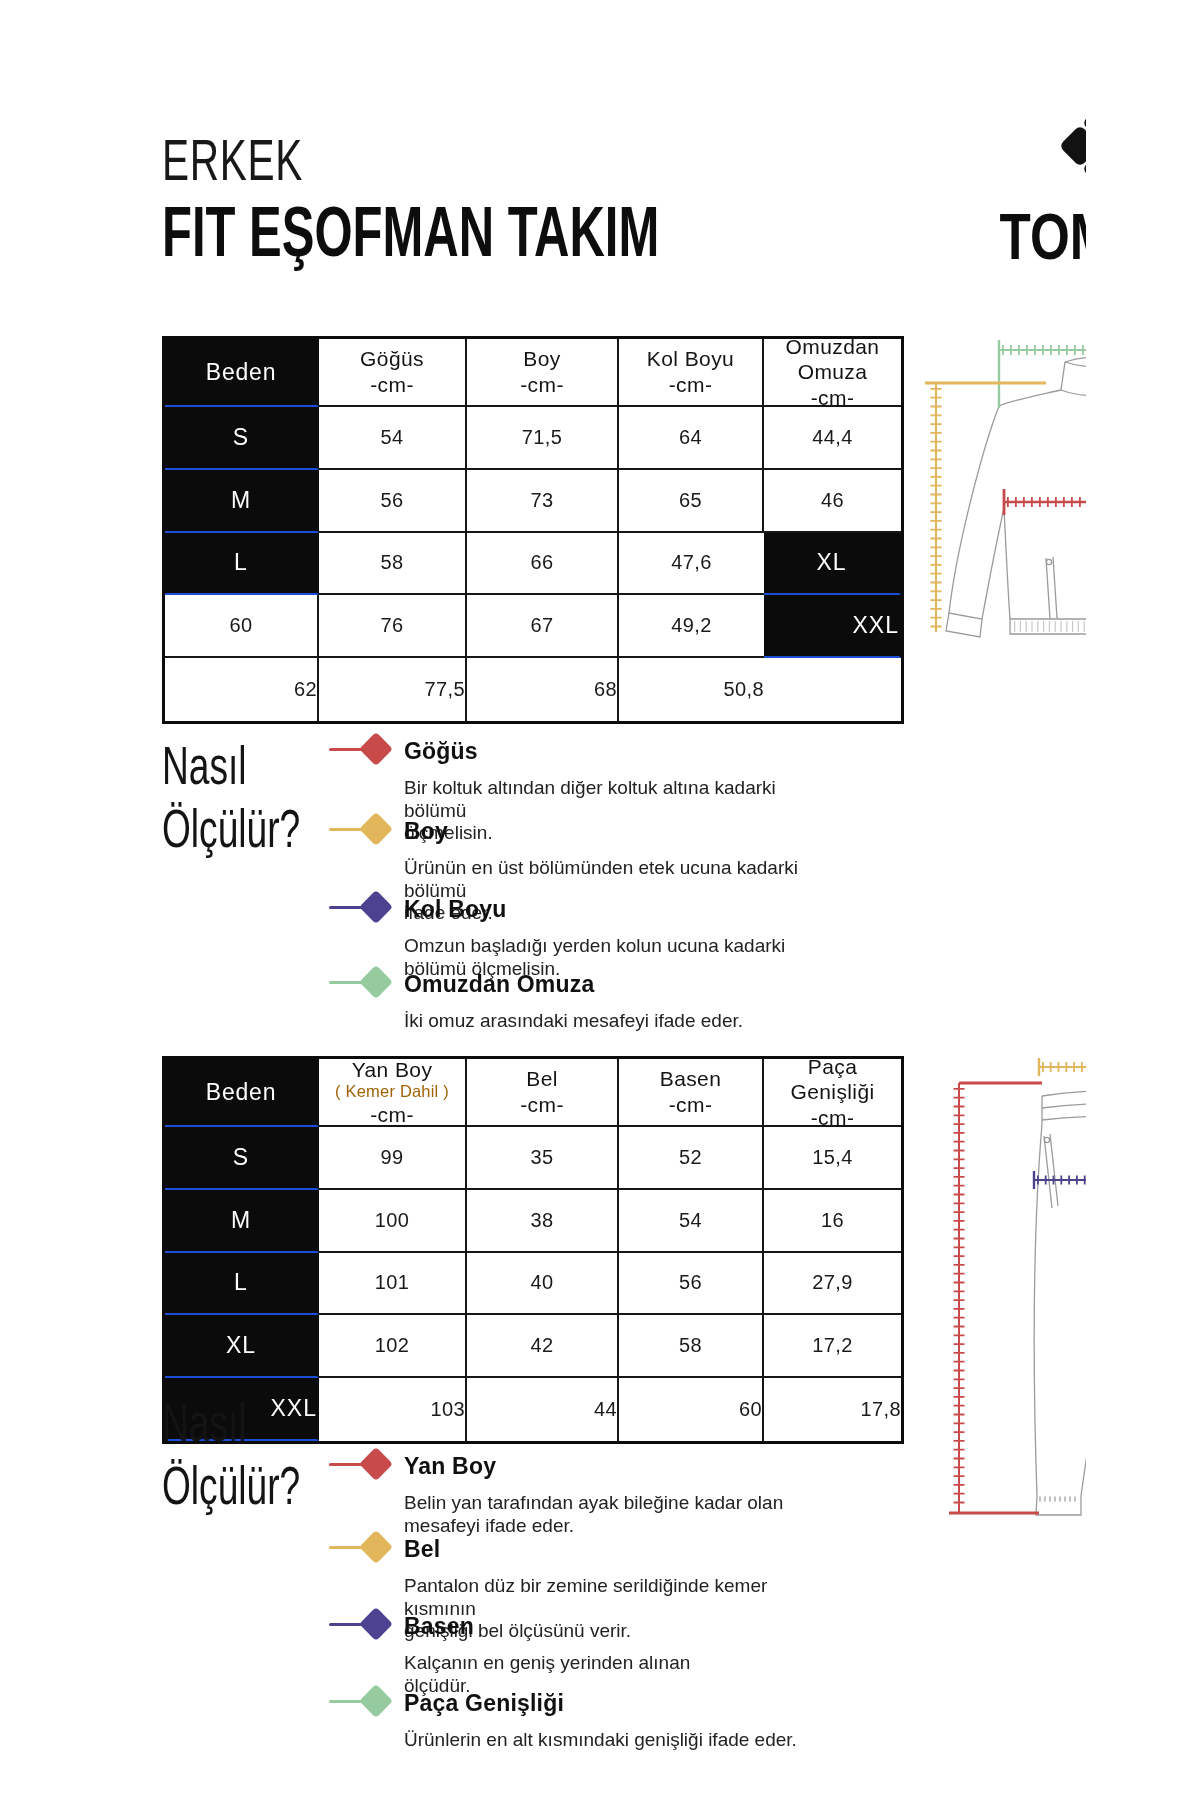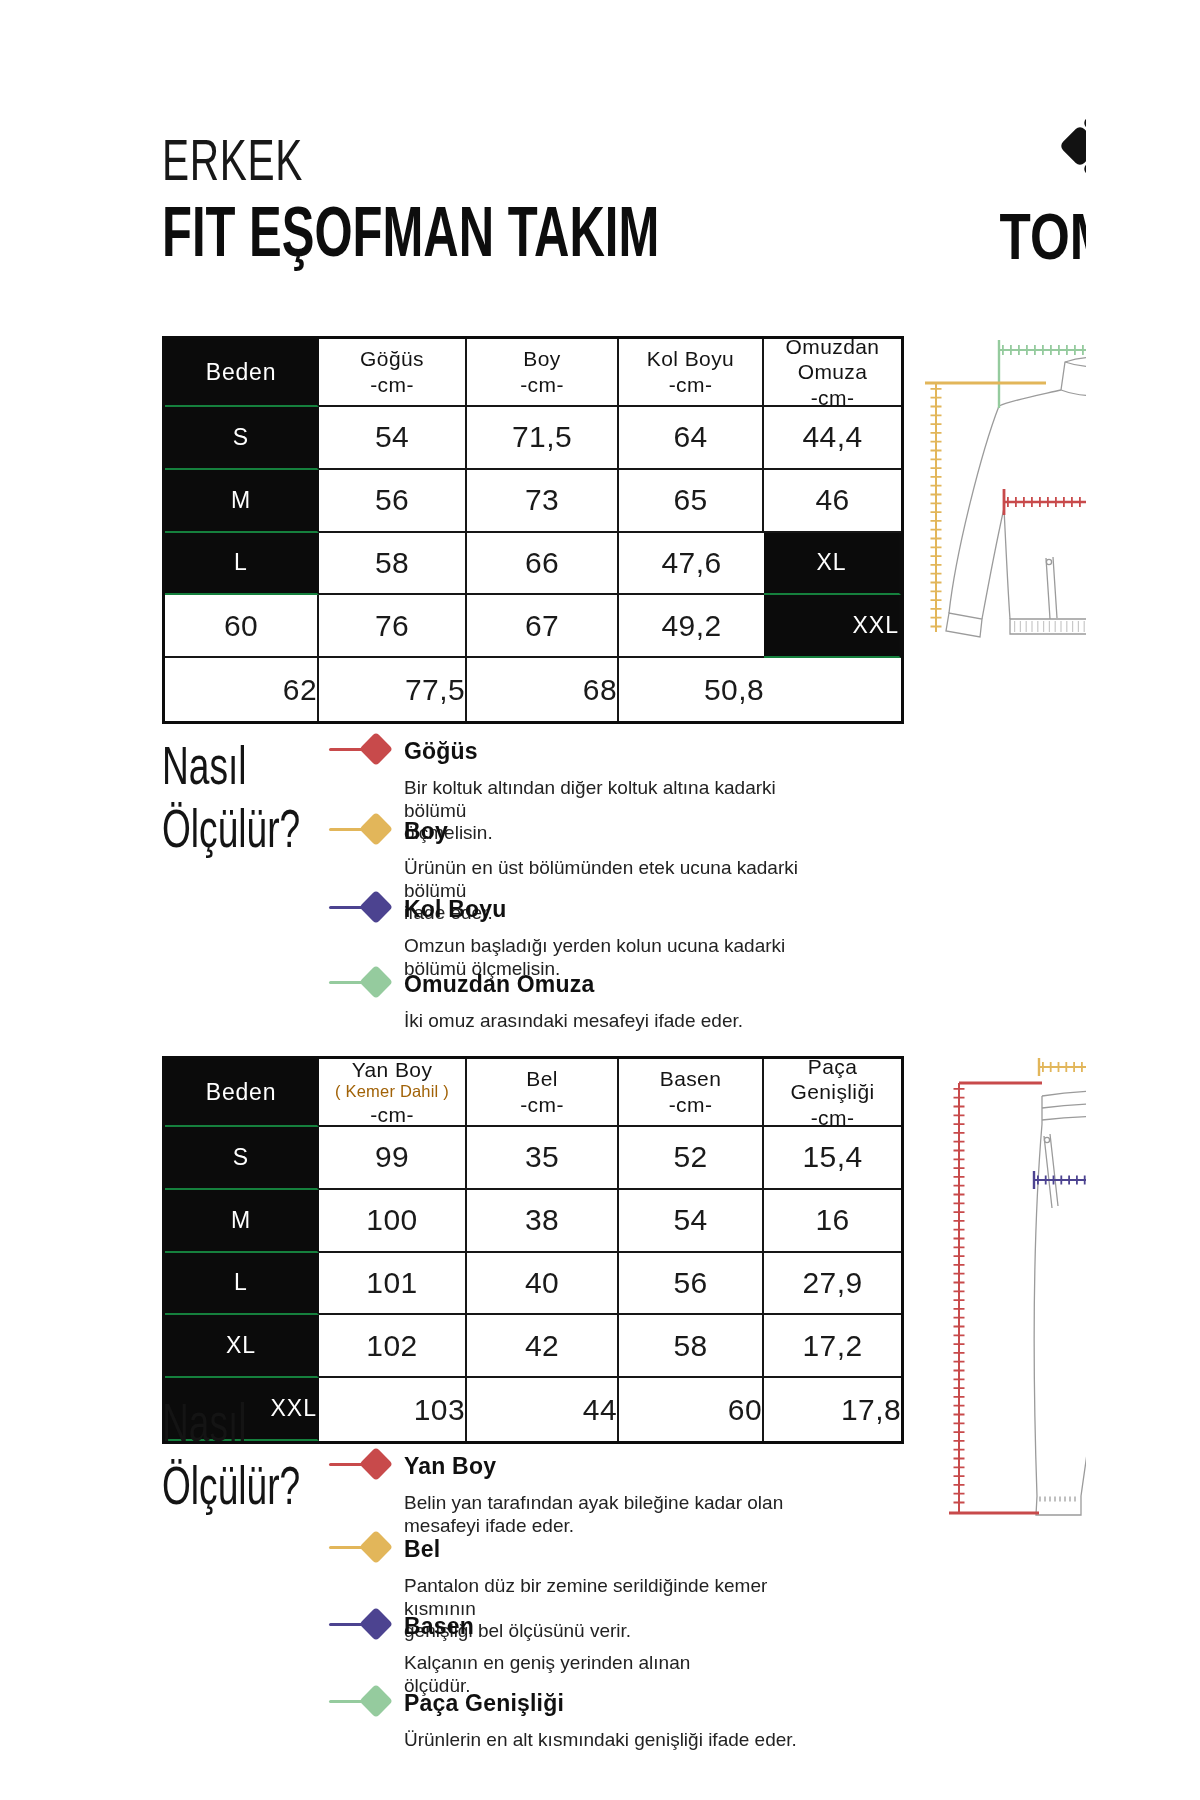--- a/index.html
+++ b/index.html
@@ -20,26 +20,26 @@
   
   .sizetable { position:absolute; left:48px; width:742px; height:388px; display:grid;
                grid-template-columns:154px 148px 152px 145px 1fr; grid-template-rows:68px repeat(5,1fr);
                border:3px solid #0c0c0c; background:#fff; }
   #table1 { top:336px; }
   #table2 { top:1056px; }
   .cell { display:flex; align-items:center; justify-content:center; flex-direction:column;
           border-right:2px solid #161616; border-bottom:2px solid #161616; text-align:center; }
   .cell.lastcol { border-right:none; }
   .cell.lastrow { border-bottom:none;align-items:flex-end; }
-  .cell.dark { background:#0b0b0b; color:#fff; border-right:2px solid #0c0c0c; border-bottom:2px solid #15803d; }
+  .cell.dark { background:#0b0b0b; color:#fff; border-right:2px solid #0c0c0c; border-bottom:2px solid #1d4ed8; }
   .hl { font-size:21px; line-height:1.22; letter-spacing:.4px; color:#141414; }
   .hsub { font-size:16.5px; line-height:1.2; letter-spacing:.2px; color:#a16207; }
   .szhead { font-size:23px; letter-spacing:.8px; color:#fff; }
   .szlabel { font-size:23px; letter-spacing:1px; color:#fff; }
-  .val { font-size:30px; letter-spacing:.4px; color:#1a1a1a; }
+  .val { font-size:20px; letter-spacing:.4px; color:#1a1a1a; }
 
   
   .howto-h { position:absolute; left:48px; font-size:53px; font-weight:400; color:#141414; }
   .legend-item { position:absolute; left:215px; width:500px; }
   .lm-line { position:absolute; left:0; top:10px; width:38px; height:3px; border-radius:2px; }
   .lm-diamond { position:absolute; left:35px; top:-1px; width:24px; height:24px; border-radius:4px; transform:rotate(45deg); }
   .li-title { margin-left:75px; font-size:23px; font-weight:800; letter-spacing:.2px; color:#101010; }
   .li-desc { margin-left:75px; margin-top:12px; font-size:19px; line-height:22.5px; color:#222; white-space:pre-line; }
 
   .diagram { position:absolute; }

